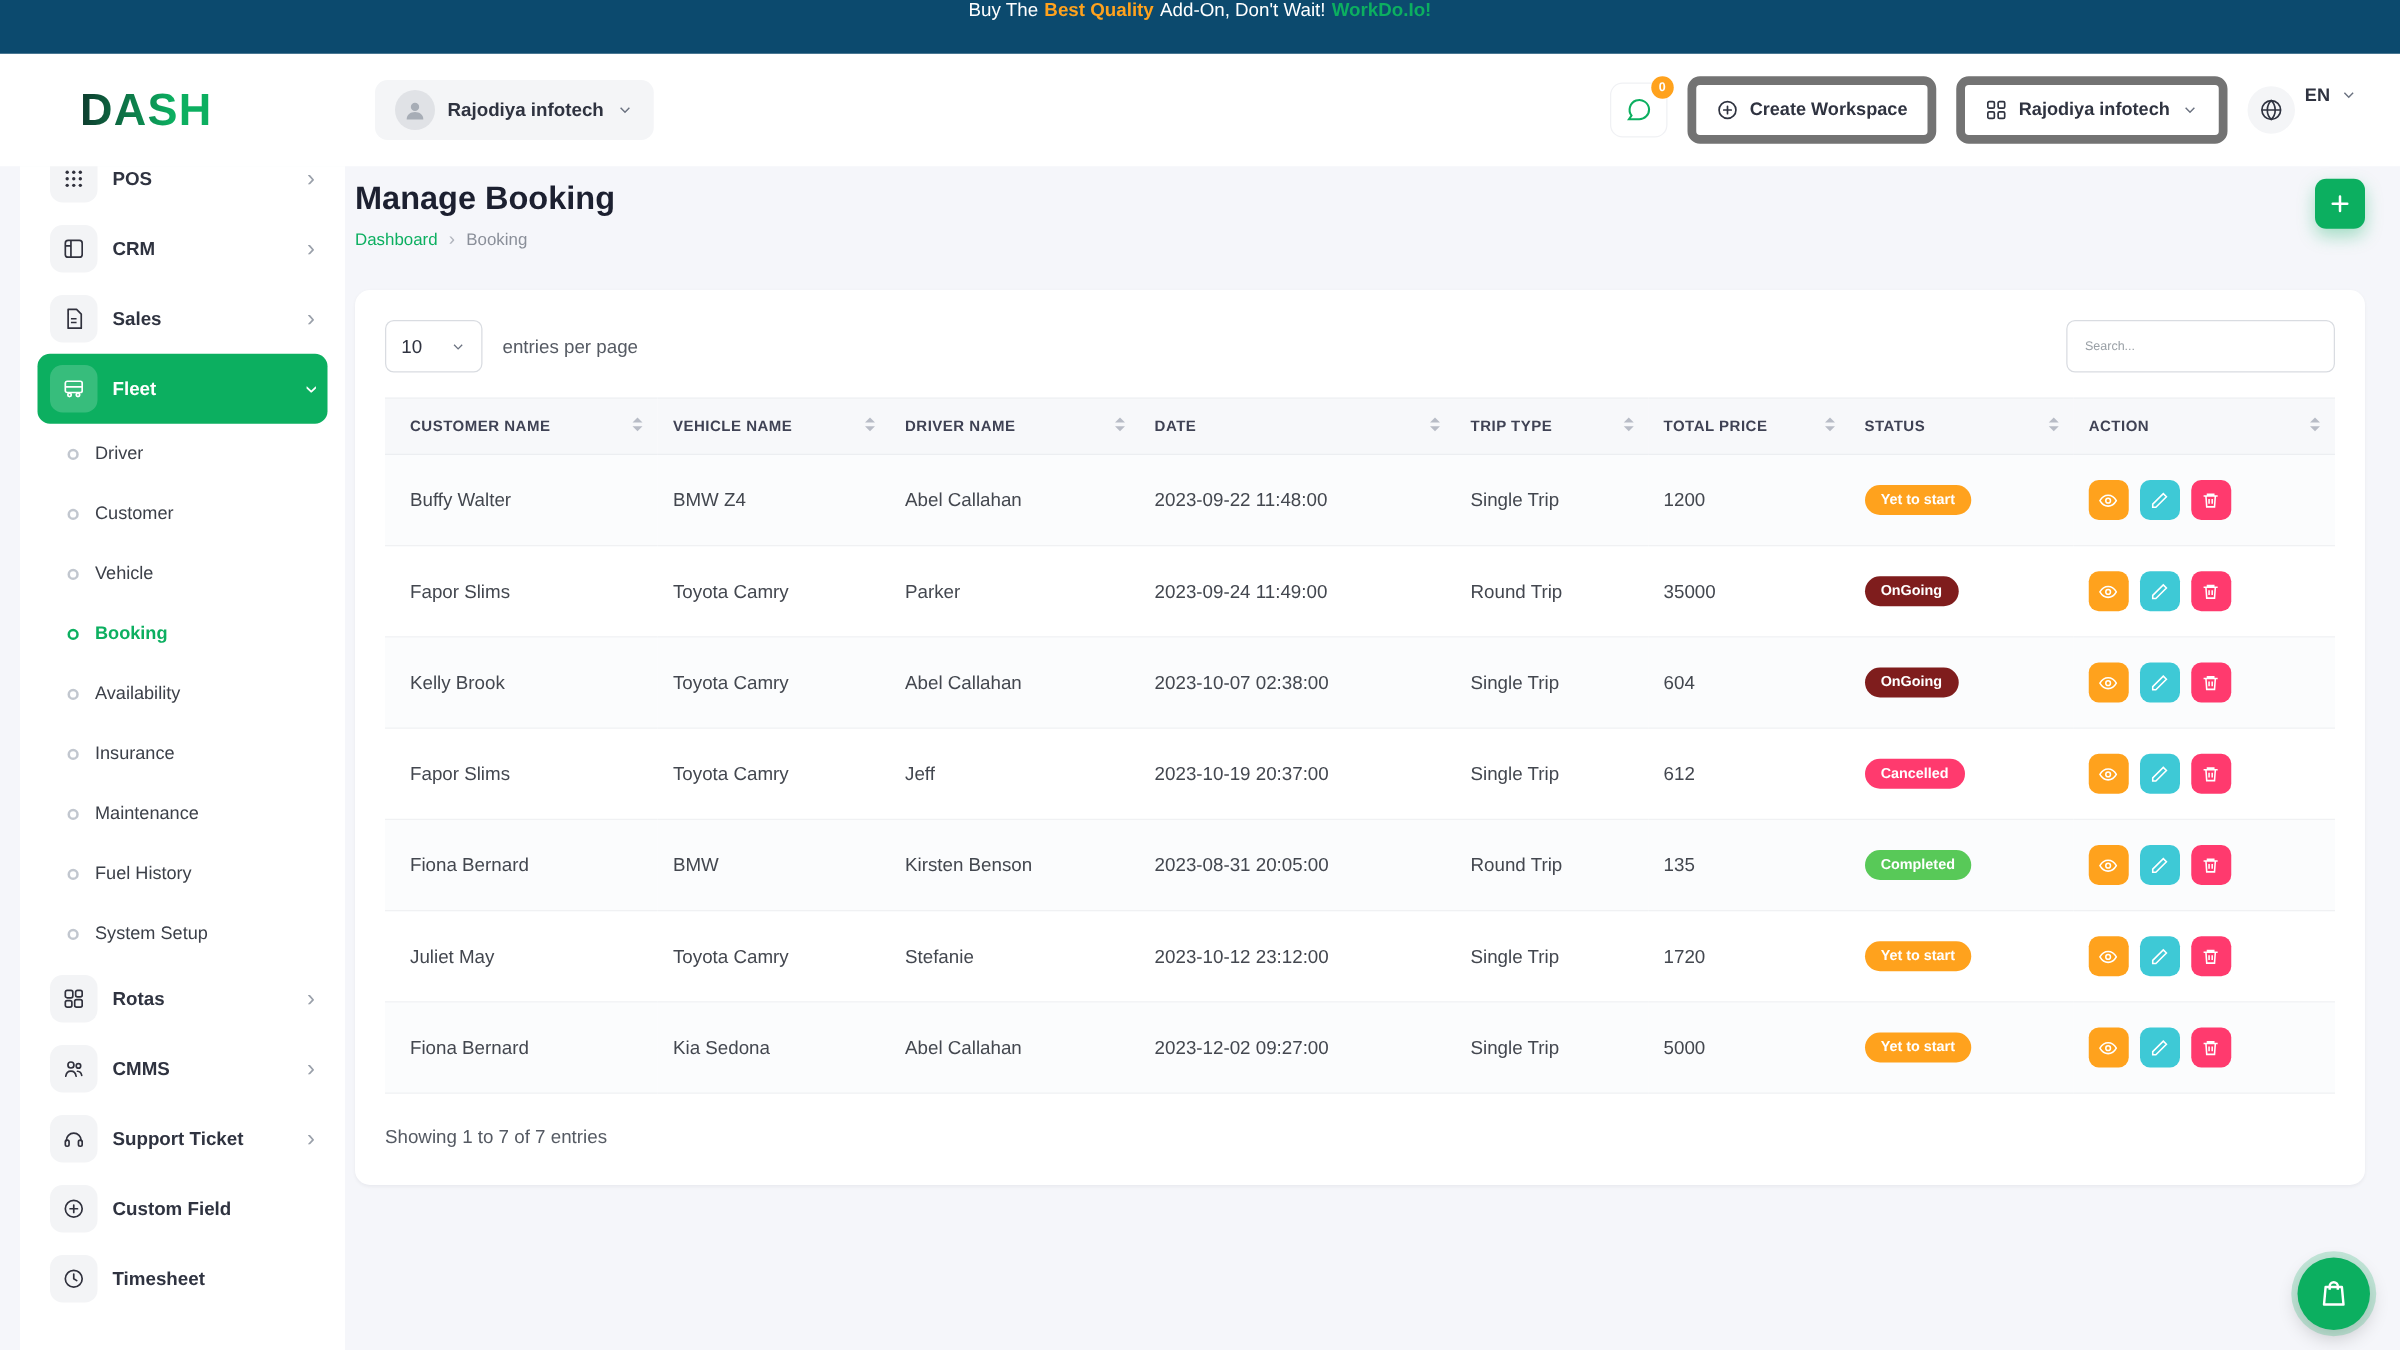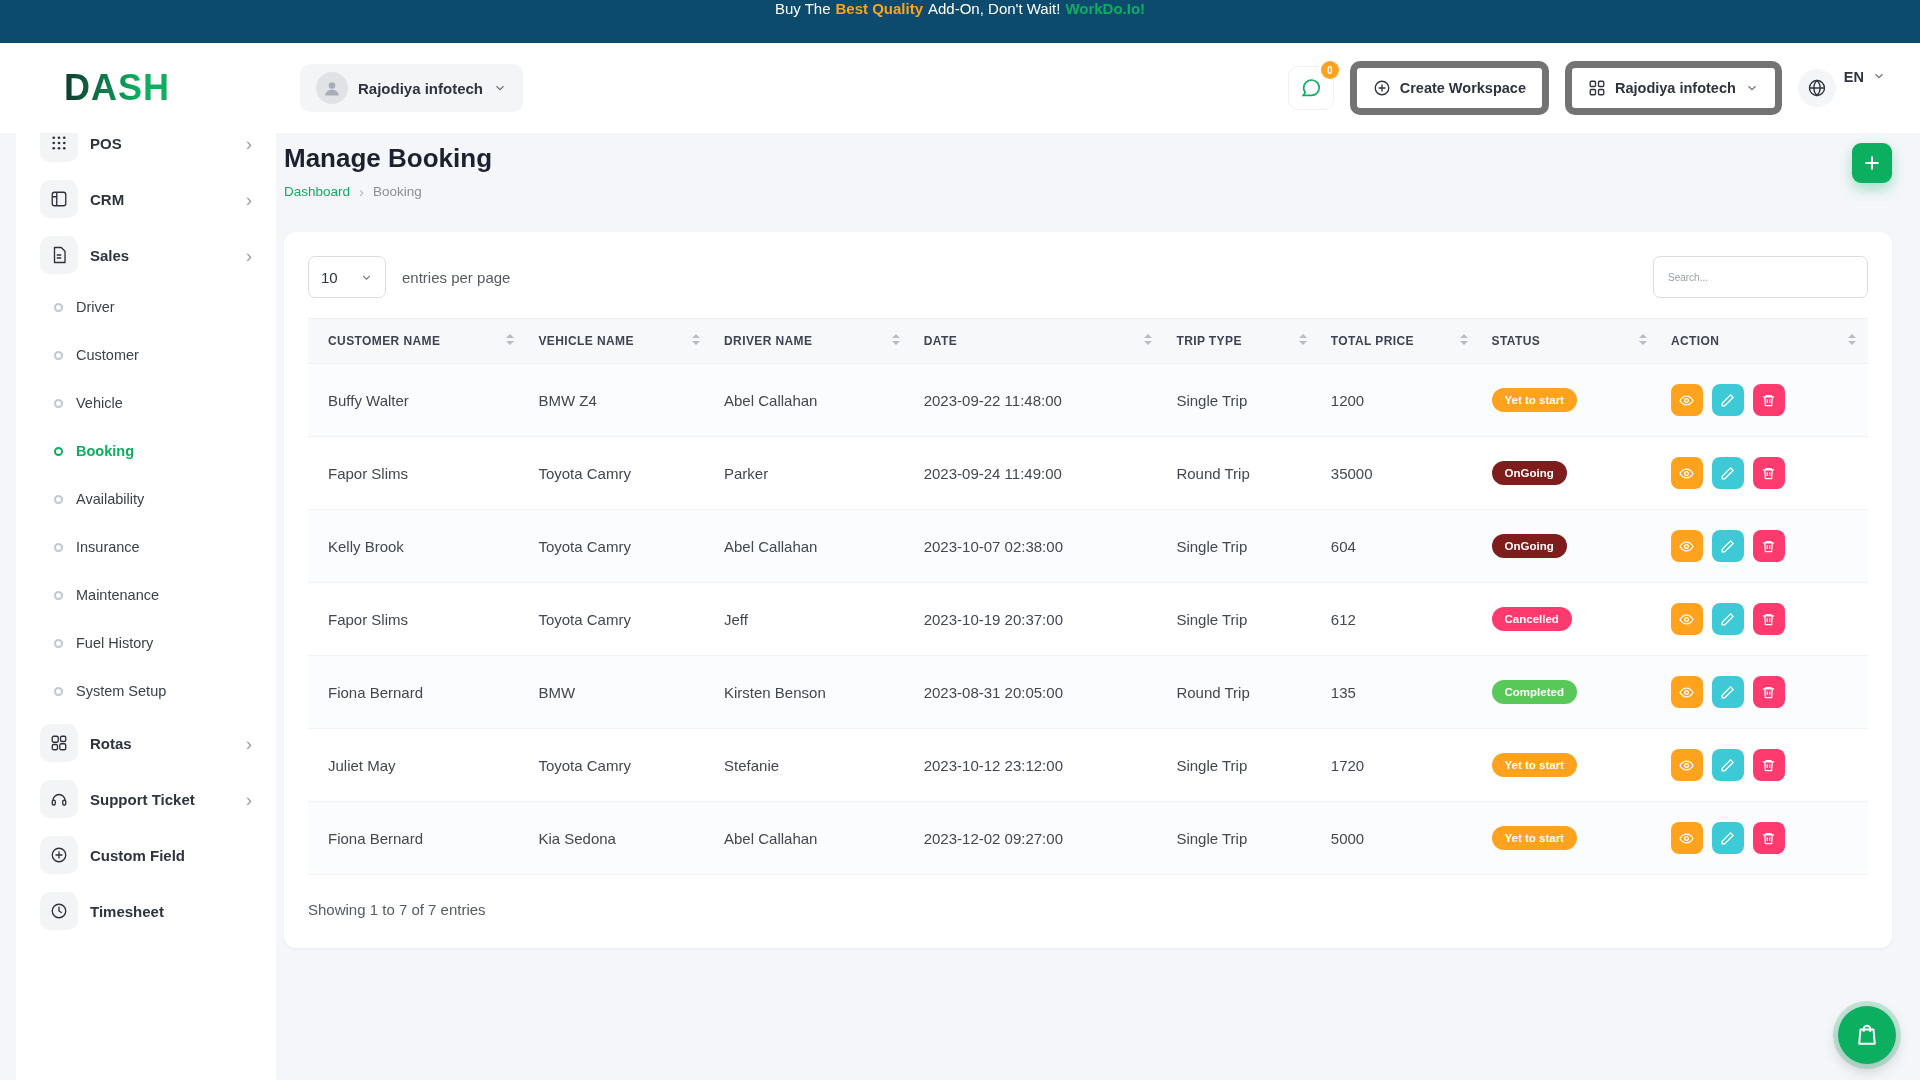--- a/index.html
+++ b/index.html
@@ -194,20 +194,32 @@
       <svg viewBox="0 0 24 24" fill="none" stroke="#30313d" stroke-width="1.8" stroke-linejoin="round">
           <path d="M6 2h9l5 5v15H6z"></path>
           <path d="M9 12h6M9 16h6"></path>
         </svg>
     </span>
     <span class="nav-label">Sales</span>
     <span class="chev"></span>
   </div>
 
 
+  <div class="nav-item active">
+    <span class="nav-icon">
+      <svg viewBox="0 0 24 24" fill="none" stroke="#ffffff" stroke-width="1.8" stroke-linejoin="round">
+          <rect x="3" y="4" width="18" height="12" rx="2"></rect>
+          <path d="M3 10h18"></path>
+          <circle cx="7.5" cy="18.5" r="1.8"></circle>
+          <circle cx="16.5" cy="18.5" r="1.8"></circle>
+        </svg>
+    </span>
+    <span class="nav-label">Fleet</span>
+    <span class="chev"></span>
+  </div>
 
   <div class="subnav">
     <div class="sub-item">
       <span class="dot"></span>
       <span>Driver</span>
     </div>
     <div class="sub-item">
       <span class="dot"></span>
       <span>Customer</span>
     </div>
@@ -247,20 +259,32 @@
           <rect x="3" y="3" width="8" height="8" rx="2"></rect>
           <rect x="14" y="3" width="7" height="7" rx="2"></rect>
           <rect x="3" y="14" width="7" height="7" rx="2"></rect>
           <rect x="13" y="13" width="8" height="8" rx="2"></rect>
         </svg>
     </span>
     <span class="nav-label">Rotas</span>
     <span class="chev"></span>
   </div>
 
+  <div class="nav-item">
+    <span class="nav-icon">
+      <svg viewBox="0 0 24 24" fill="none" stroke="#30313d" stroke-width="1.8" stroke-linecap="round">
+          <circle cx="9" cy="8" r="3.2"></circle>
+          <path d="M3.5 20c.5-3.5 2.7-5.5 5.5-5.5s5 2 5.5 5.5"></path>
+          <circle cx="17" cy="9" r="2.4"></circle>
+          <path d="M16 14.7c2.4.2 4 1.8 4.5 4.3"></path>
+        </svg>
+    </span>
+    <span class="nav-label">CMMS</span>
+    <span class="chev"></span>
+  </div>
 
   <div class="nav-item">
     <span class="nav-icon">
       <svg viewBox="0 0 24 24" fill="none" stroke="#30313d" stroke-width="1.8" stroke-linecap="round">
           <path d="M4 14a8 8 0 0 1 16 0"></path>
           <rect x="3" y="13.5" width="4" height="6.5" rx="1.8"></rect>
           <rect x="17" y="13.5" width="4" height="6.5" rx="1.8"></rect>
         </svg>
     </span>
     <span class="nav-label">Support Ticket</span>

